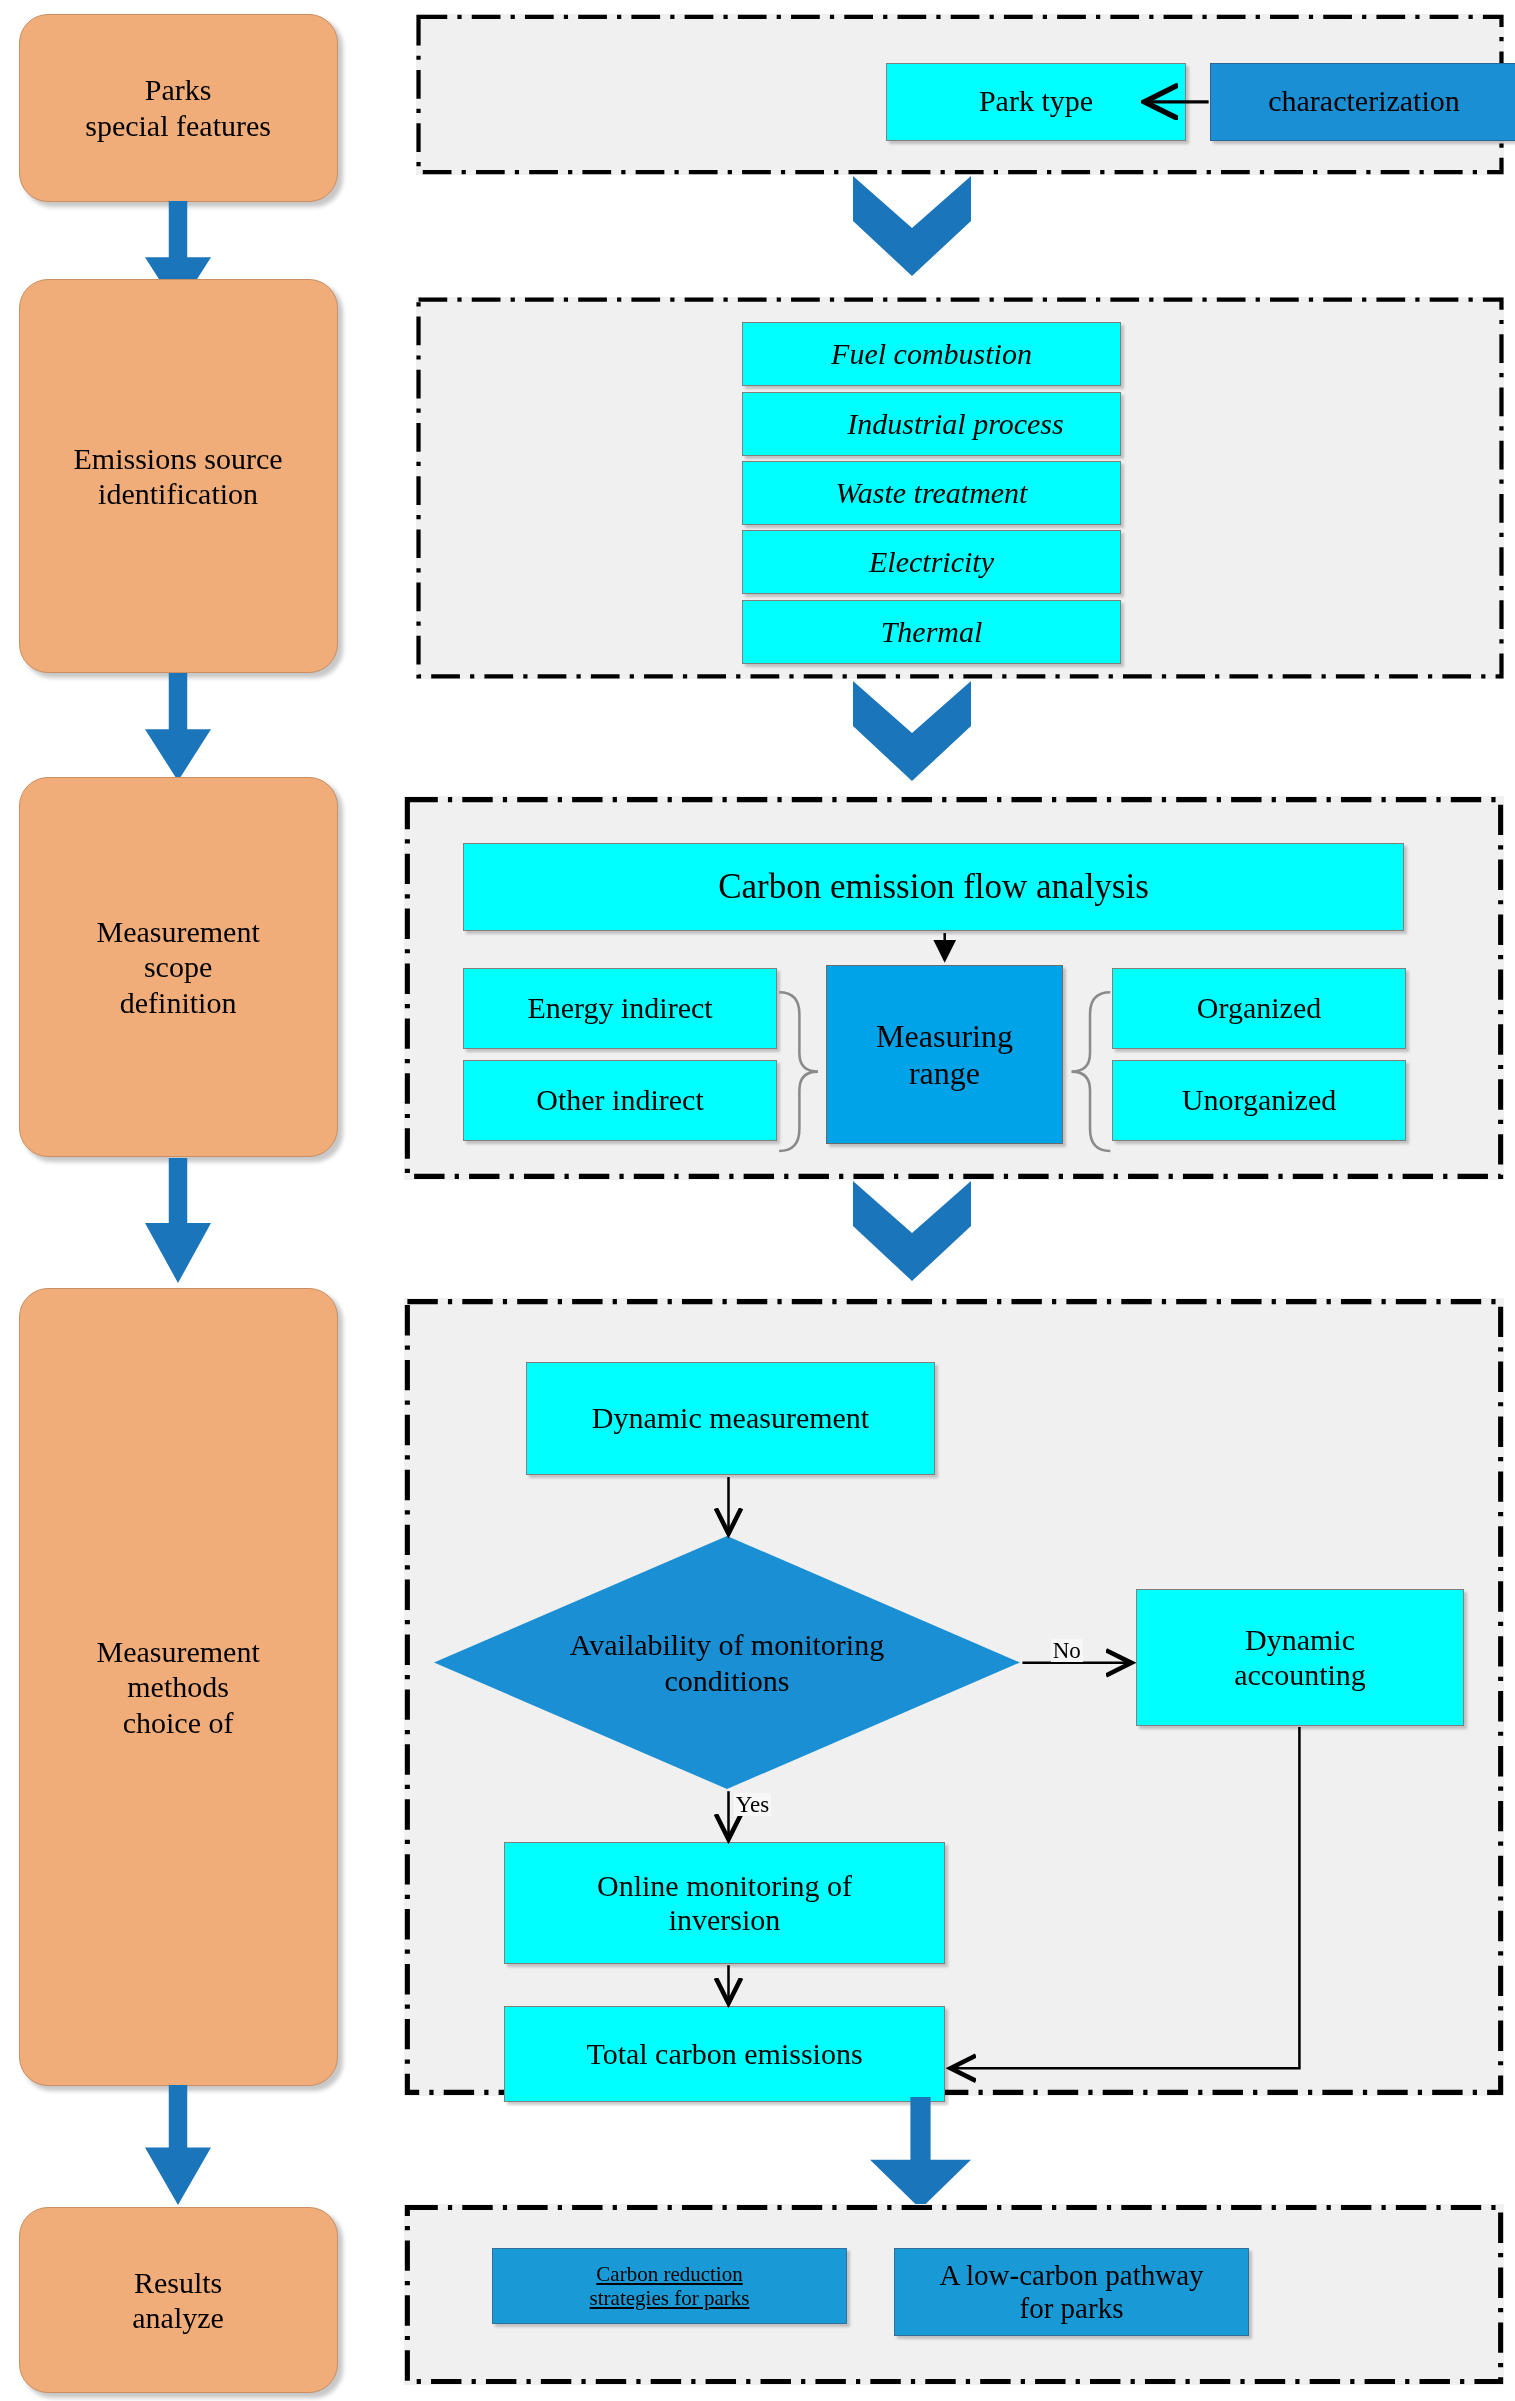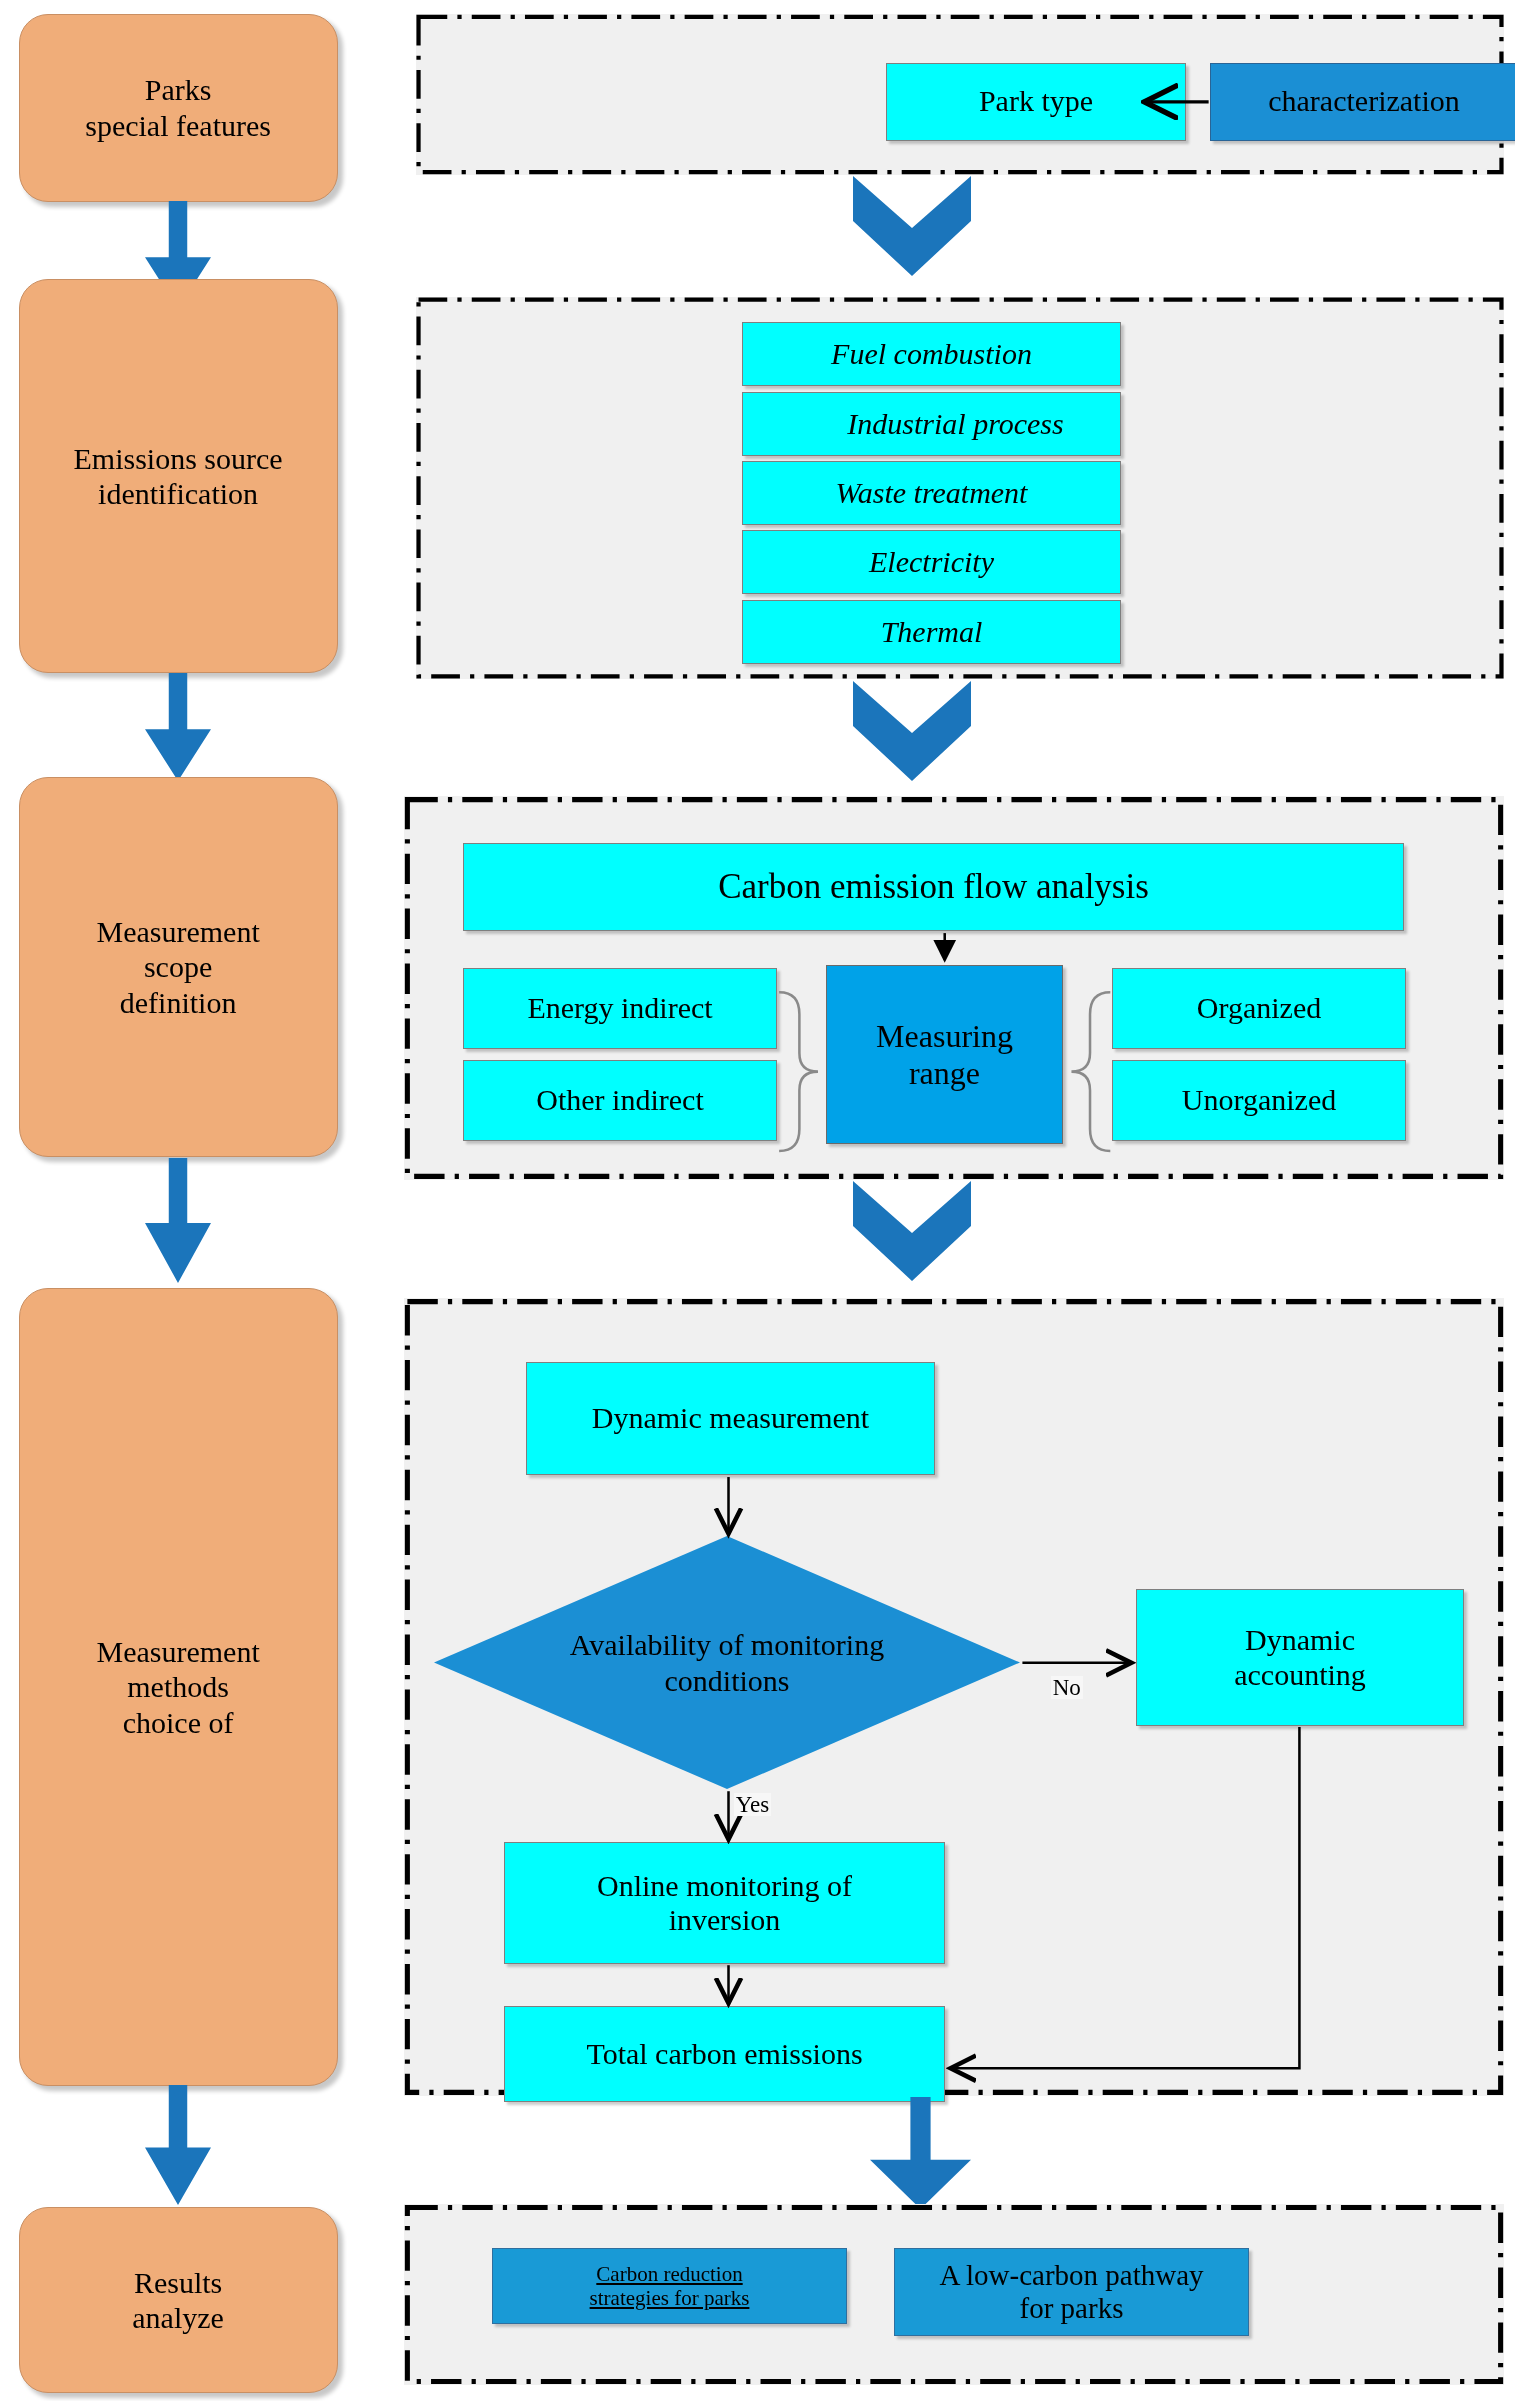--- a/index.html
+++ b/index.html
@@ -268,21 +268,21 @@
 
       <line x1="732" y1="432" x2="858" y2="432" stroke="#000" stroke-width="3" marker-end="url(#ah4)"></line>
 
       <line x1="384" y1="584" x2="384" y2="638" stroke="#000" stroke-width="3" marker-end="url(#ah4)"></line>
 
       <line x1="384" y1="790" x2="384" y2="832" stroke="#000" stroke-width="3" marker-end="url(#ah4)"></line>
 
       <path d="M1060 508 L1060 912 L650 912" fill="none" stroke="#000" stroke-width="3" marker-end="url(#ah4)"></path>
     </svg>
 
-    <div class="lbl" style="left:647px; top:341px;margin-top:37px;">No</div>
+    <div class="lbl" style="left:647px; top:341px;">No</div>
     <div class="lbl" style="left:330px; top:495px;">Yes</div>
   </div>
 
   <div class="chev thin" style="left:870px; top:2097px; width:101px; height:112px;"></div>
 
   <div class="panel" style="left:404px; top:2204px; width:1100px; height:181px;">
     <svg class="dashborder" width="1100" height="181" viewBox="0 0 1302 214">
       <rect x="4" y="4" width="1294" height="206" fill="none" stroke="#000" stroke-width="6" stroke-dasharray="36 12 5 12"></rect>
     </svg>
     <div id="results-list">

